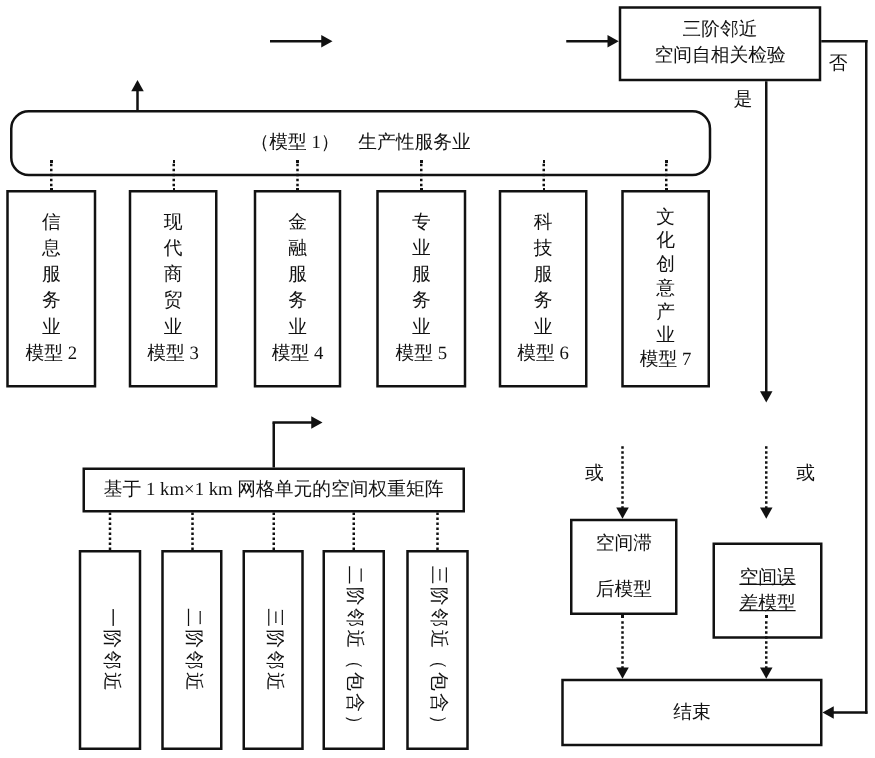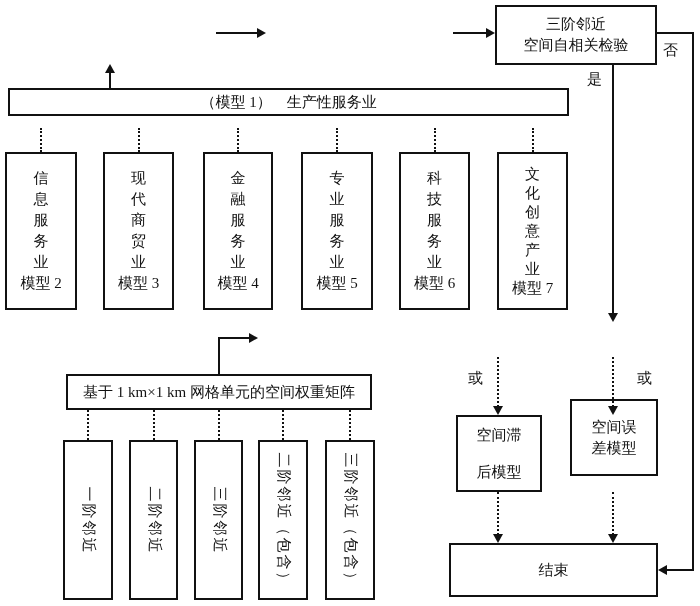--- a/index.html
+++ b/index.html
@@ -32,21 +32,21 @@
 
 <div id="stage">
 
 
 
   <div class="box" style="left:495px;top:5px;width:162px;height:60px;">
     <div>三阶邻近</div>
     <div>空间自相关检验</div>
   </div>
 
-  <div class="box" style="left:8px;top:88px;width:561px;height:28px;">
+  <div class="box" style="left:8px;top:88px;width:561px;height:53px;border-radius:15px;">
     <div>（模型 1）　生产性服务业</div>
   </div>
 
   <div class="box vchars" style="left:5px;top:152px;width:72px;height:158px;">
     <span>信</span>
       <span>息</span>
       <span>服</span>
       <span>务</span>
       <span>业</span>
     <span class="tag">模型 2</span>
@@ -111,21 +111,21 @@
     <span class="rot">二阶邻近（包含）</span>
   </div>
   <div class="box" style="left:325px;top:440px;width:50px;height:160px;">
     <span class="rot">三阶邻近（包含）</span>
   </div>
 
   <div class="box" style="left:456px;top:415px;width:86px;height:77px;gap:16px;">
     <div>空间滞</div>
     <div>后模型</div>
   </div>
-  <div class="box" style="left:570px;top:399px;width:88px;height:77px;">
+  <div class="box" style="left:570px;top:434px;width:88px;height:77px;text-decoration:underline;">
     <div>空间误</div>
     <div>差模型</div>
   </div>
 
   <div class="box" style="left:449px;top:543px;width:209px;height:54px;">
     <div>结束</div>
   </div>
 
   <div class="ln" style="left:216px;top:32px;width:42px;height:2px;"></div>
   <div class="ah ah-right" style="left:257px;top:28px;"></div>

